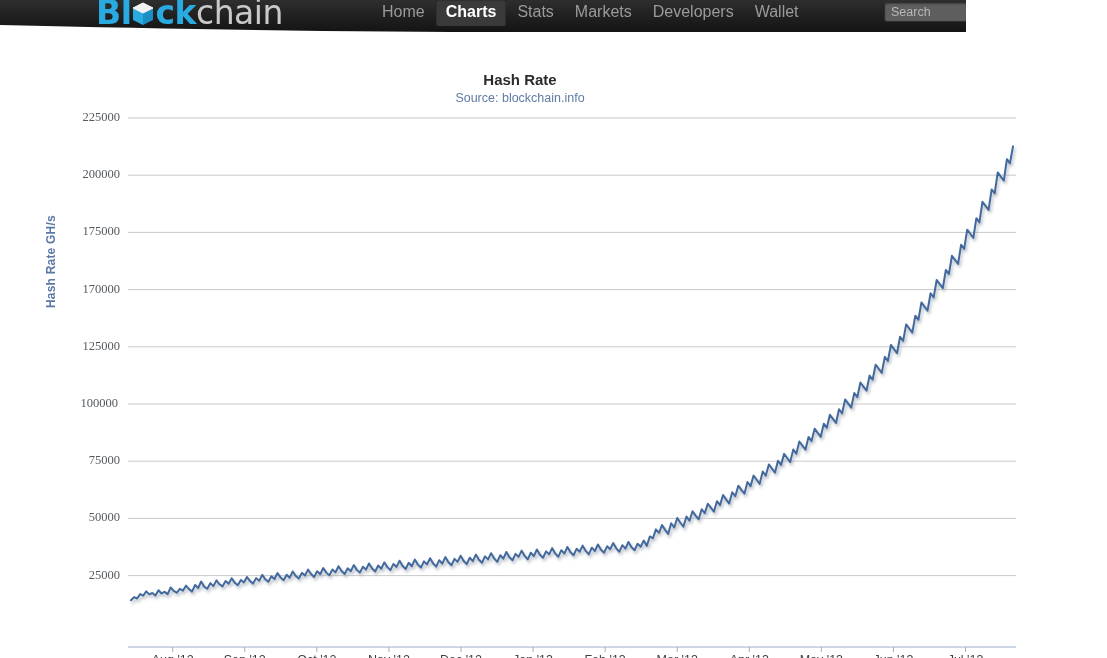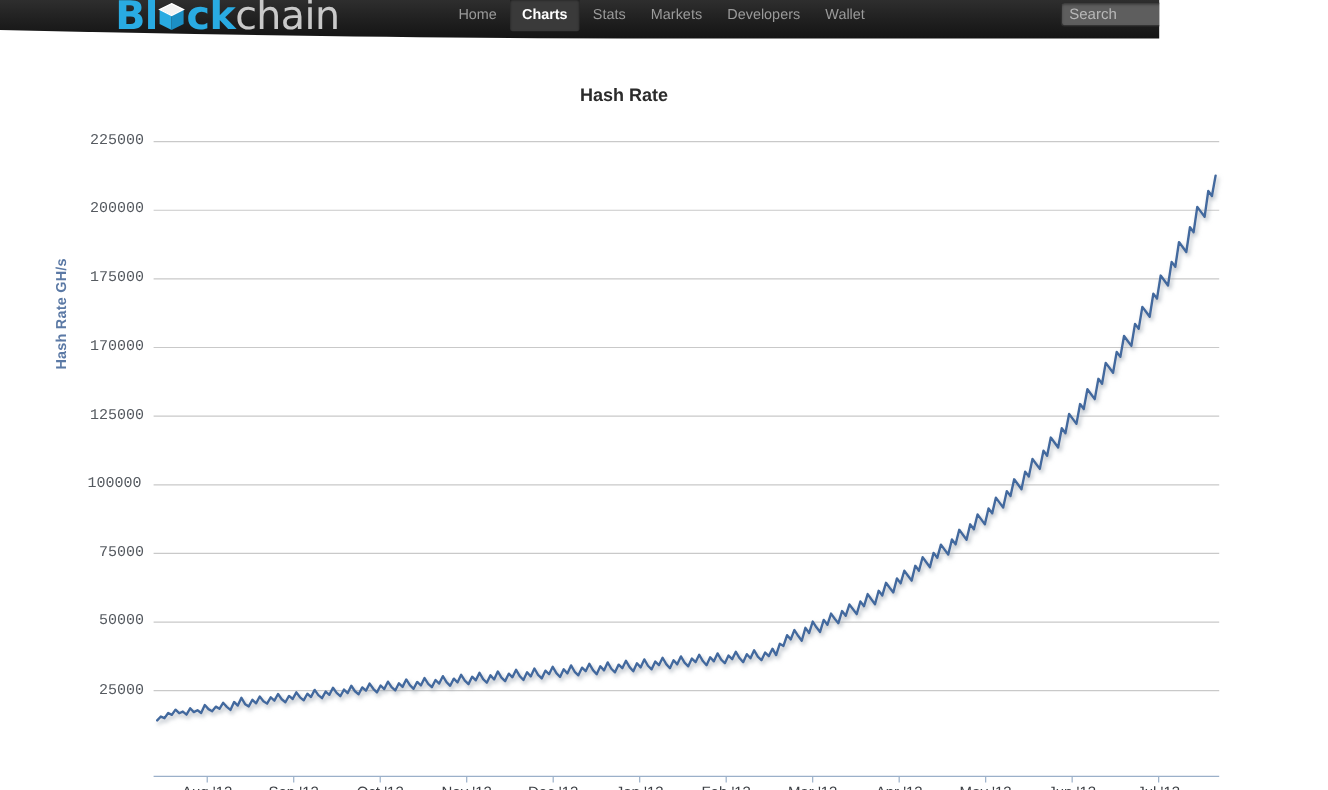--- a/index.html
+++ b/index.html
@@ -46,21 +46,21 @@
   #nav {
     position: absolute;
     left: 372px; top: 0px;
     height: 24px;
     z-index: 3;
     display: flex;
     align-items: center;
   }
   .nav-item {
     color: #9a9a9a;
-    font-size: 12px;
+    font-size: 16px;
     line-height: 22px;
     padding: 2px 10px 3px 10px;
     margin-right: 1px;
     cursor: pointer;
     white-space: nowrap;
   }
   .nav-item.active {
     color: #ffffff;
     font-weight: bold;
     background: #3a3a3a;
@@ -126,21 +126,21 @@
     letter-spacing: 0.2px;
     white-space: nowrap;
   }
   .y-tick-label {
     position: absolute;
     right: 0;
     width: 60px;
     text-align: right;
     font-size: 12.5px;
     color: #555a60;
-    font-family: Liberation Mono, monospace;
+    font-family: Liberation Serif, serif;
   }
   .x-tick-label {
     position: absolute;
     width: 70px;
     text-align: center;
     font-size: 12.5px;
     color: #3c3f44;
     font-family: "Liberation Sans", sans-serif;
   }
   #plot-svg { position: absolute; left: 0; top: 0; }
@@ -179,20 +179,21 @@
   </div>
 
   <div id="search-wrap">
     <input id="search-input" type="text" placeholder="Search" style="">
   </div>
 </div>
 
 <div id="chart-area">
 
   <div id="chart-title">Hash Rate</div>
+  <div id="chart-subtitle">Source: blockchain.info</div>
   <div id="y-axis-title">Hash Rate GH/s</div>
 
   <div id="y-labels">
       <div class="y-tick-label" style="left: 60px; top: 70px;">225000</div>
       <div class="y-tick-label" style="left: 60px; top: 127.2px;">200000</div>
       <div class="y-tick-label" style="left: 60px; top: 184.4px;">175000</div>
       <div class="y-tick-label" style="left: 60px; top: 241.6px;">170000</div>
       <div class="y-tick-label" style="left: 60px; top: 298.8px;">125000</div>
       <div class="y-tick-label" style="left: 58px; top: 356px;">100000</div>
       <div class="y-tick-label" style="left: 60px; top: 413.2px;">75000</div>

